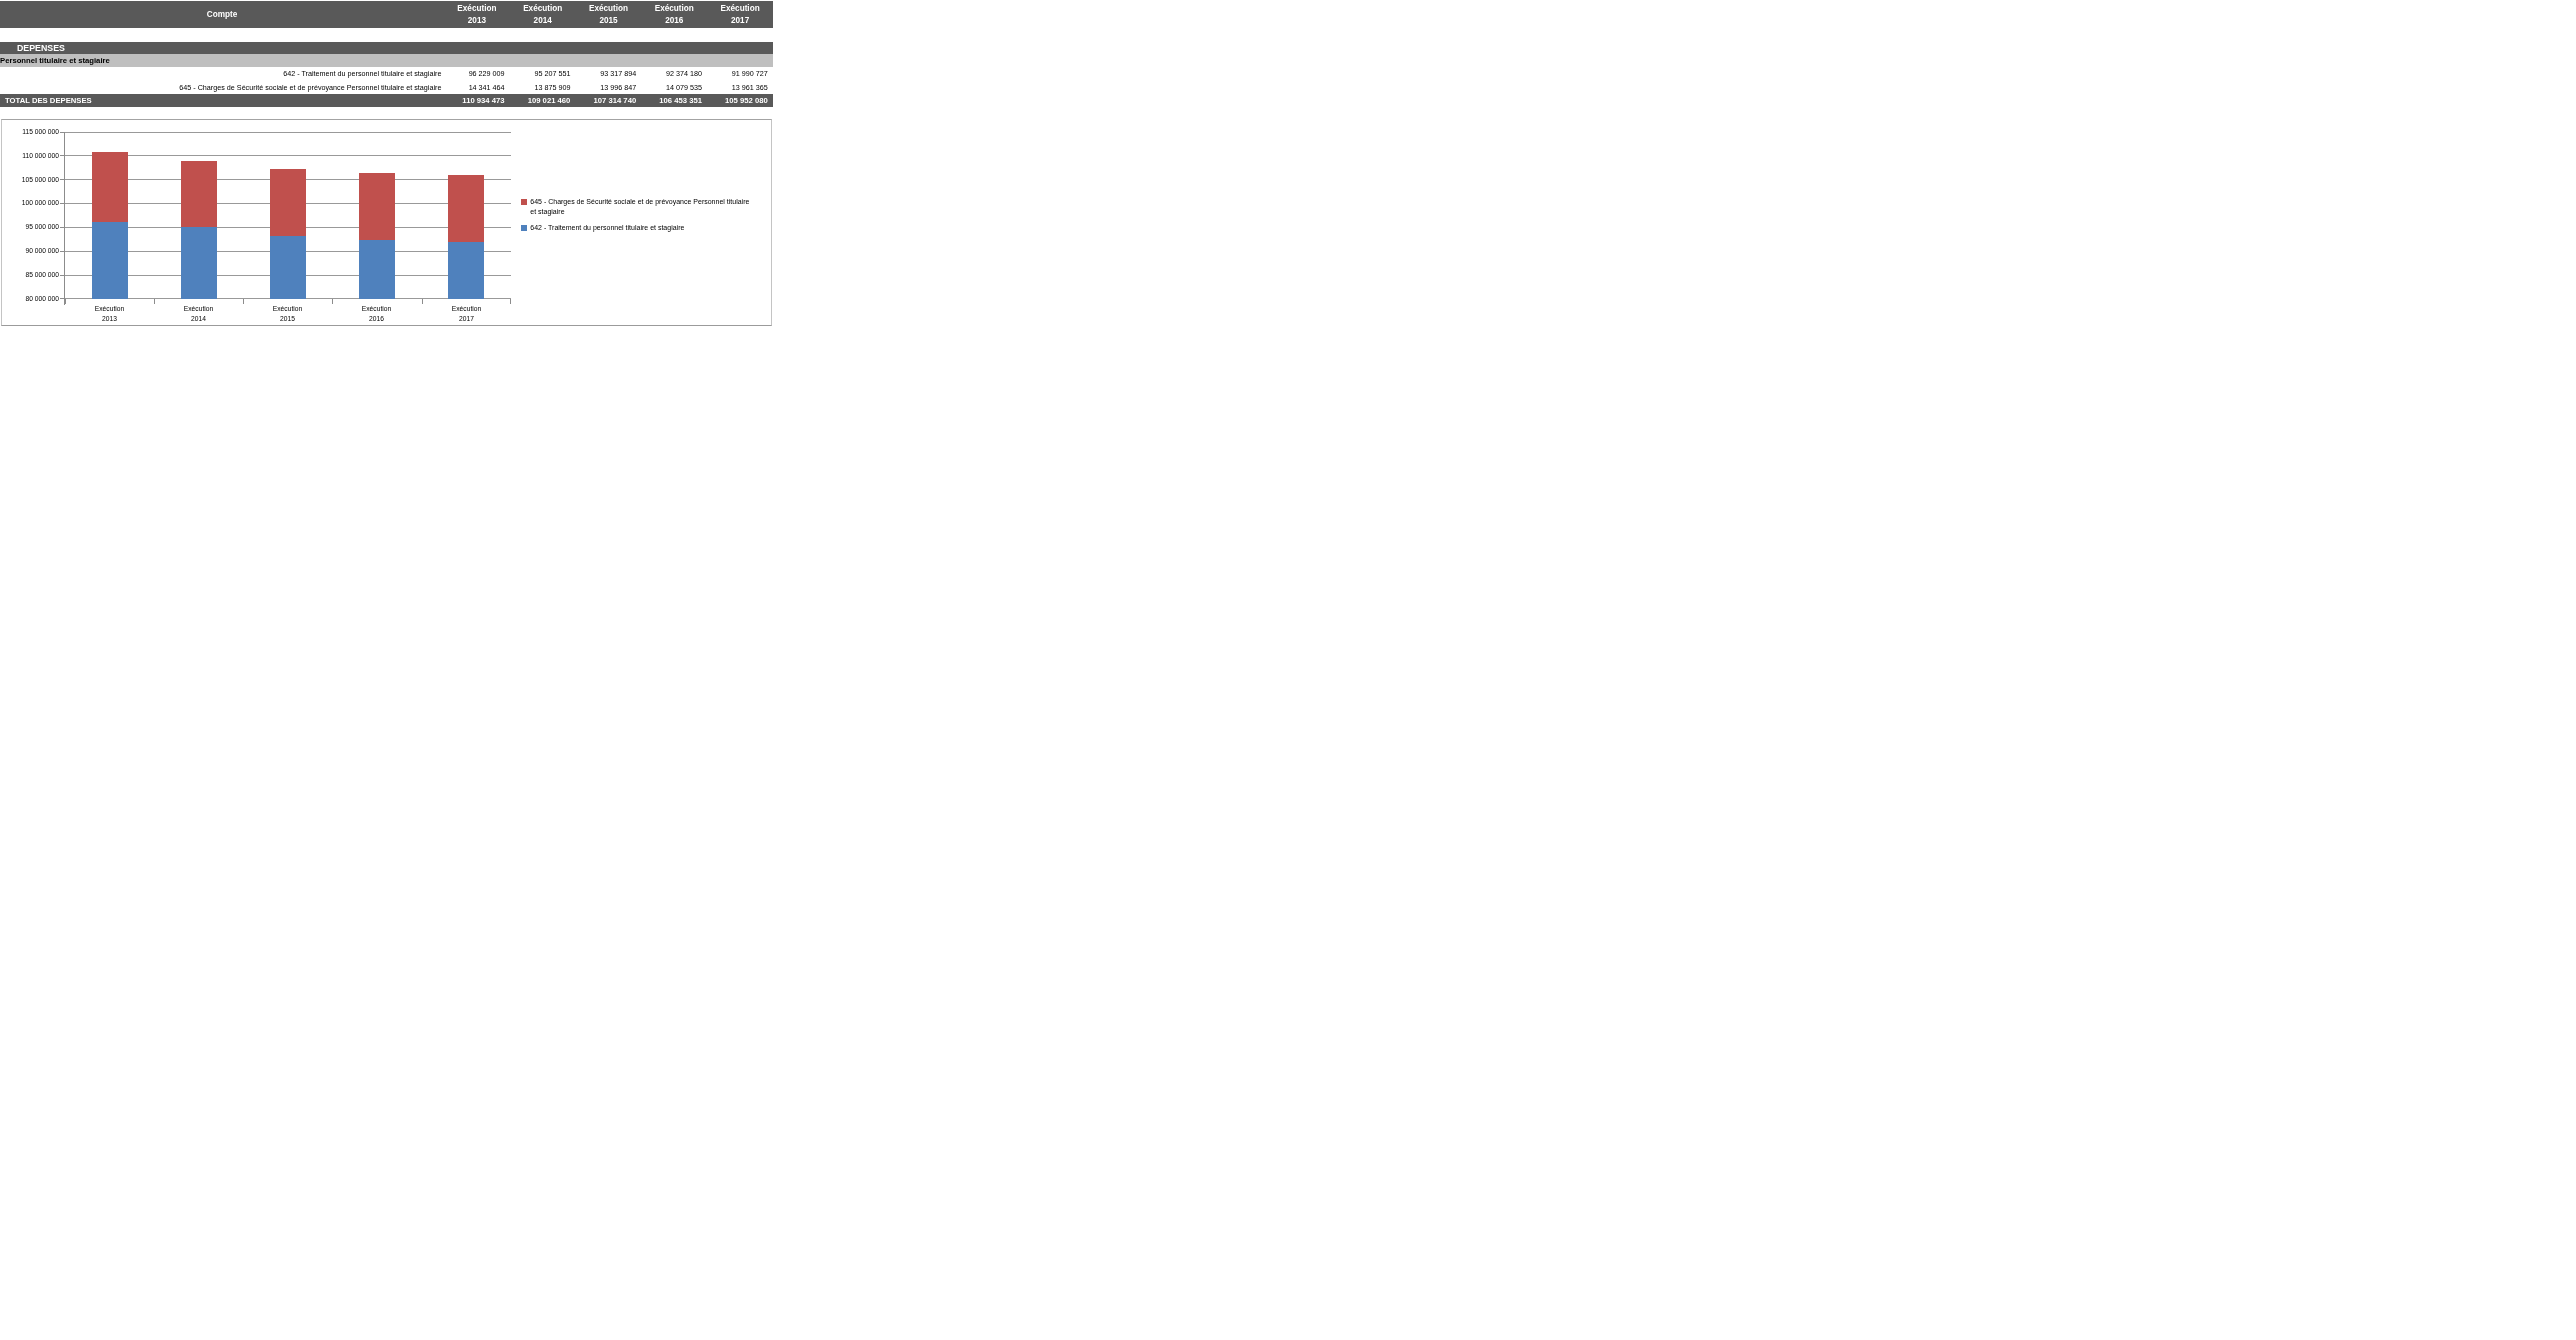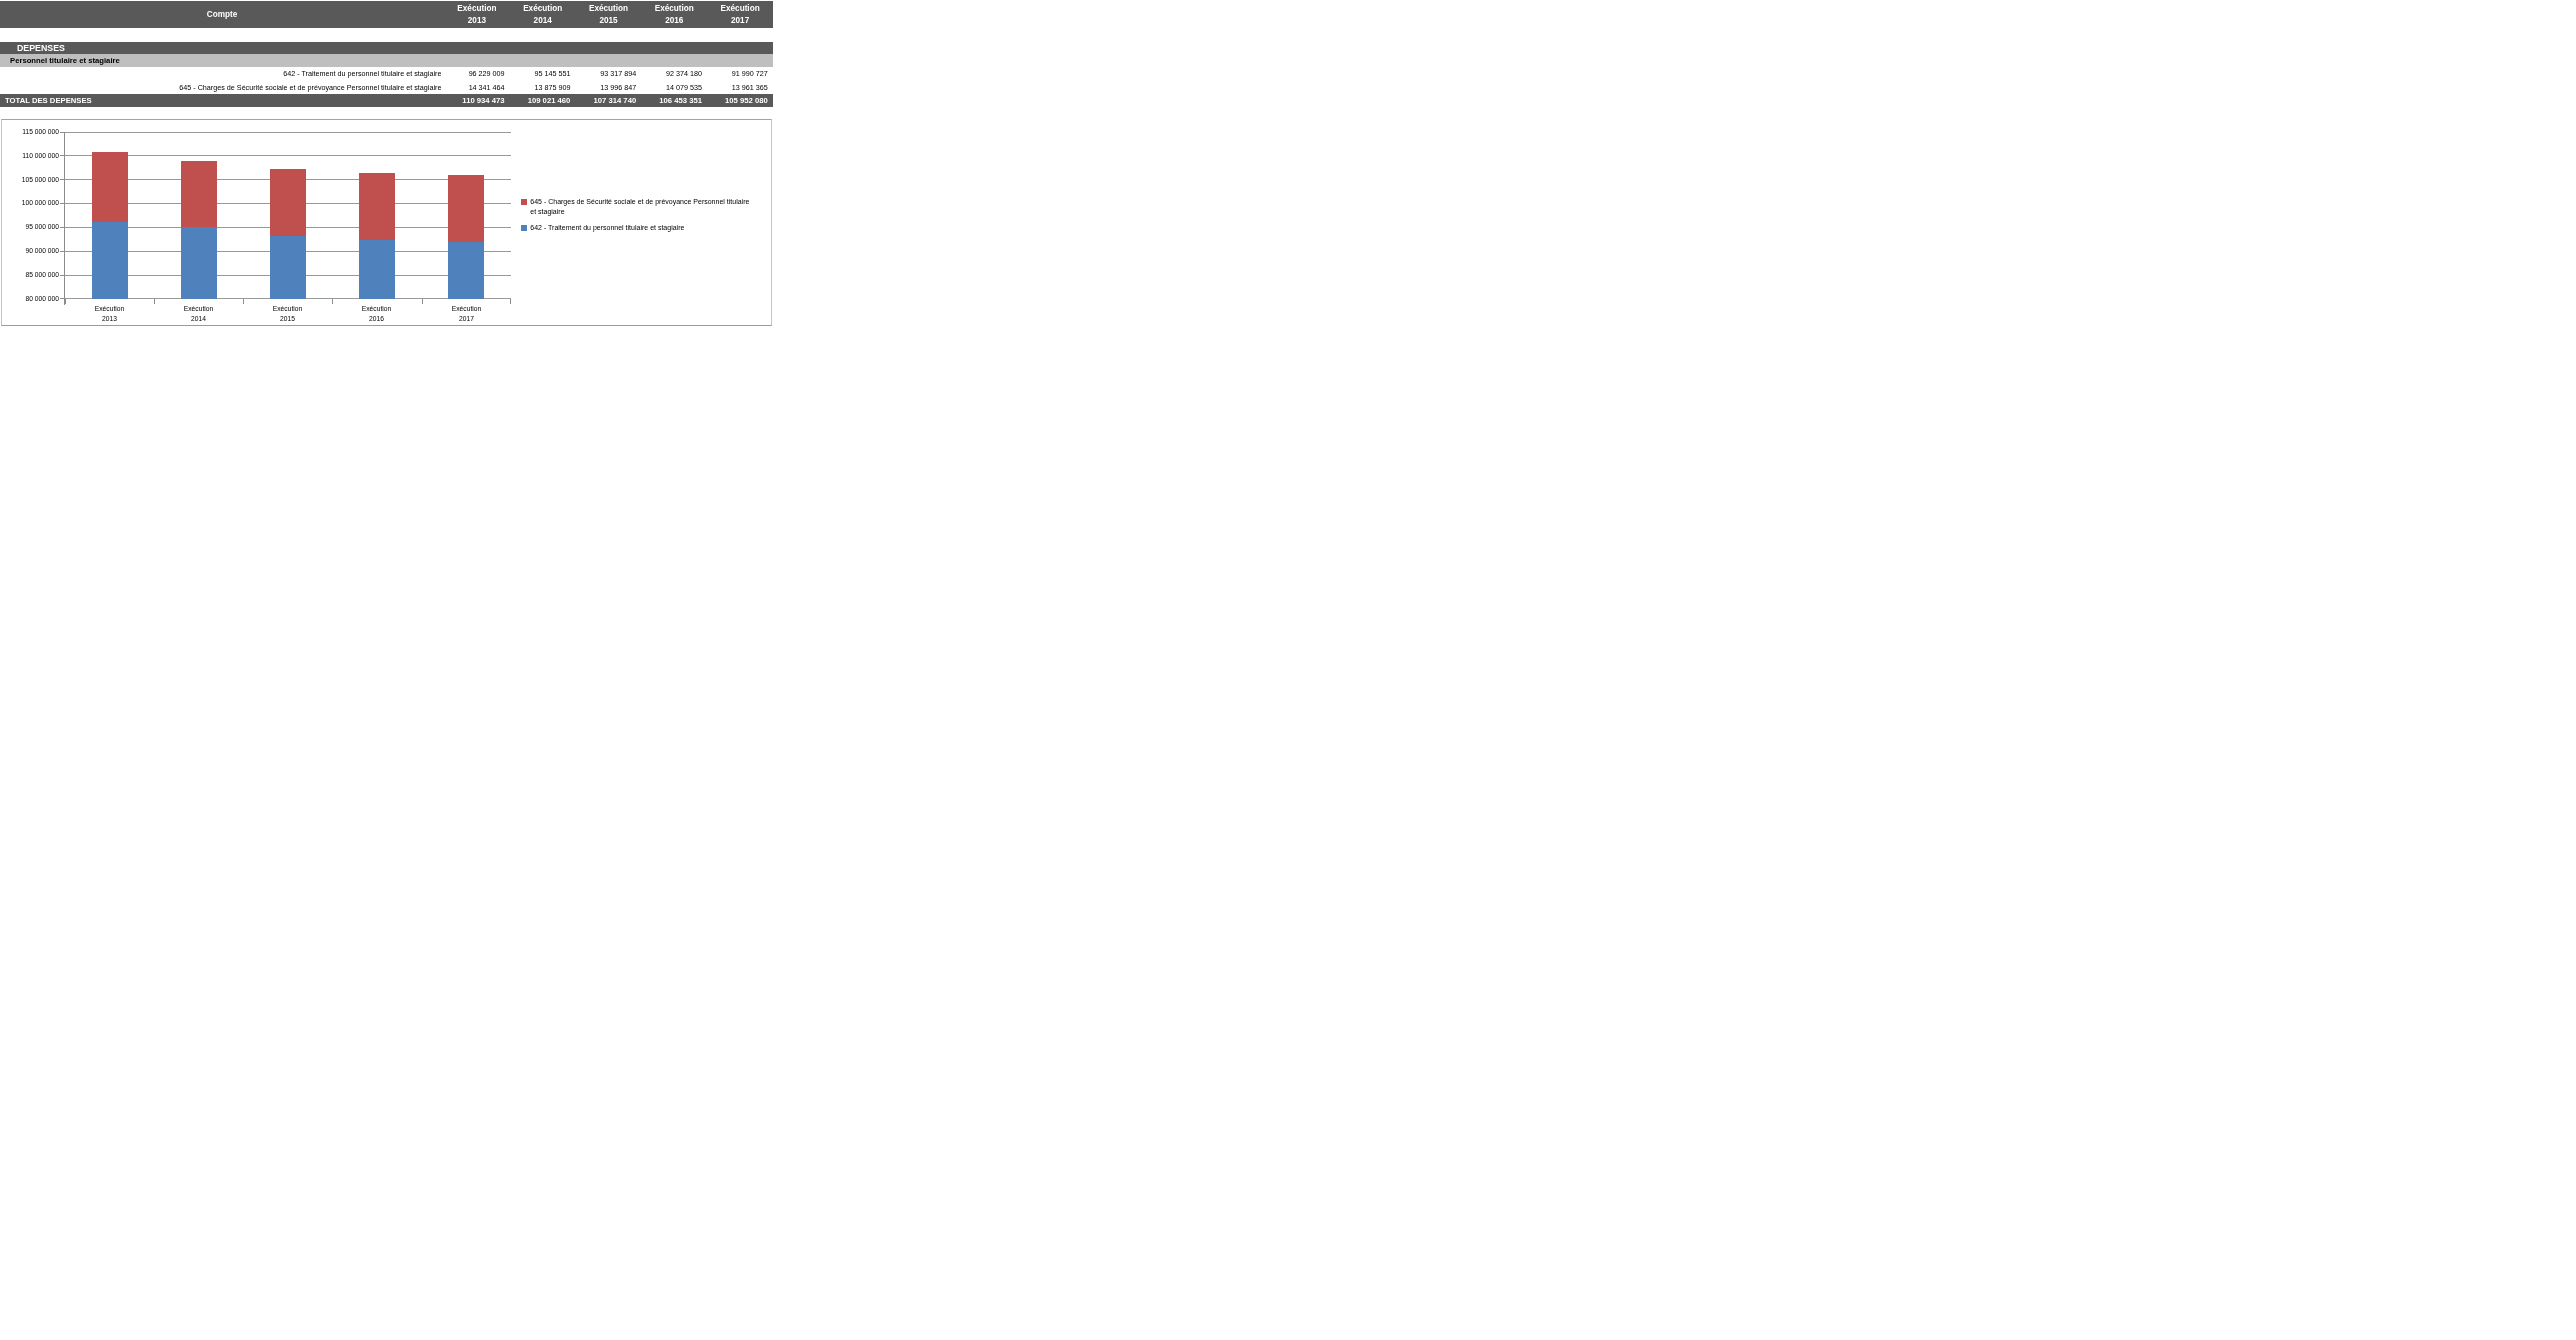--- a/index.html
+++ b/index.html
@@ -14,21 +14,21 @@
   .val-col{flex:1 1 0;}
 
   .hdr{height:27px;background:#595959;color:#fff;font-weight:bold;}
   .hdr .lbl-col{display:flex;align-items:center;justify-content:center;font-size:8.2px;}
   .hdr .val-col{display:flex;flex-direction:column;align-items:center;justify-content:center;
                 font-size:8.2px;line-height:11.3px;text-align:center;}
   .spacer{height:14px;background:#fff;}
   .sec{height:12px;background:#595959;color:#fff;font-weight:bold;font-size:8.8px;}
   .sec .full{flex:1;display:flex;align-items:center;padding-left:17px;}
   .grp{height:13px;background:#BFBFBF;color:#000;font-weight:bold;font-size:7.7px;}
-  .grp .full{flex:1;display:flex;align-items:center;padding-left:10px;}
+  .grp .full{flex:1;display:flex;align-items:center;padding-left:0;}
   .datarow{height:13.4px;background:#fff;font-size:7.2px;}
   .datarow .lbl-col{display:flex;align-items:center;justify-content:flex-end;padding-right:2.6px;text-align:right;}
   .datarow .val-col{display:flex;align-items:center;justify-content:flex-end;padding-right:5.2px;}
   .totrow{height:13.4px;background:#595959;color:#fff;font-weight:bold;font-size:7.7px;}
   .totrow .lbl-col{display:flex;align-items:center;justify-content:flex-start;padding-left:5px;}
   .totrow .val-col{display:flex;align-items:center;justify-content:flex-end;padding-right:5.2px;}
 
   
   .chart-box{position:absolute;left:1px;top:119px;width:769px;height:205px;background:#fff;
              border-top:1px solid #A3A3A3;border-bottom:1px solid #9B9B9B;
@@ -85,21 +85,21 @@
       <div class="cell full">DEPENSES</div>
     </div>
 
     <div class="row grp">
       <div class="cell full">Personnel titulaire et stagiaire</div>
     </div>
 
     <div class="row datarow">
       <div class="cell lbl-col">642 - Traitement du personnel titulaire et stagiaire</div>
       <div class="cell val-col">96 229 009</div>
-      <div class="cell val-col">95 145 551</div>
+      <div class="cell val-col">95 207 551</div>
       <div class="cell val-col">93 317 894</div>
       <div class="cell val-col">92 374 180</div>
       <div class="cell val-col">91 990 727</div>
     </div>
 
     <div class="row datarow">
       <div class="cell lbl-col">645 - Charges de Sécurité sociale et de prévoyance Personnel titulaire et stagiaire</div>
       <div class="cell val-col">14 341 464</div>
       <div class="cell val-col">13 875 909</div>
       <div class="cell val-col">13 996 847</div>

